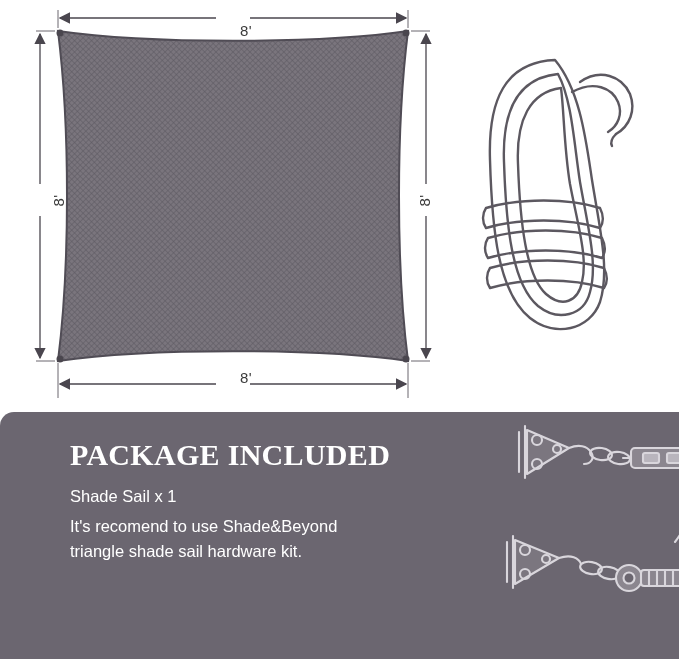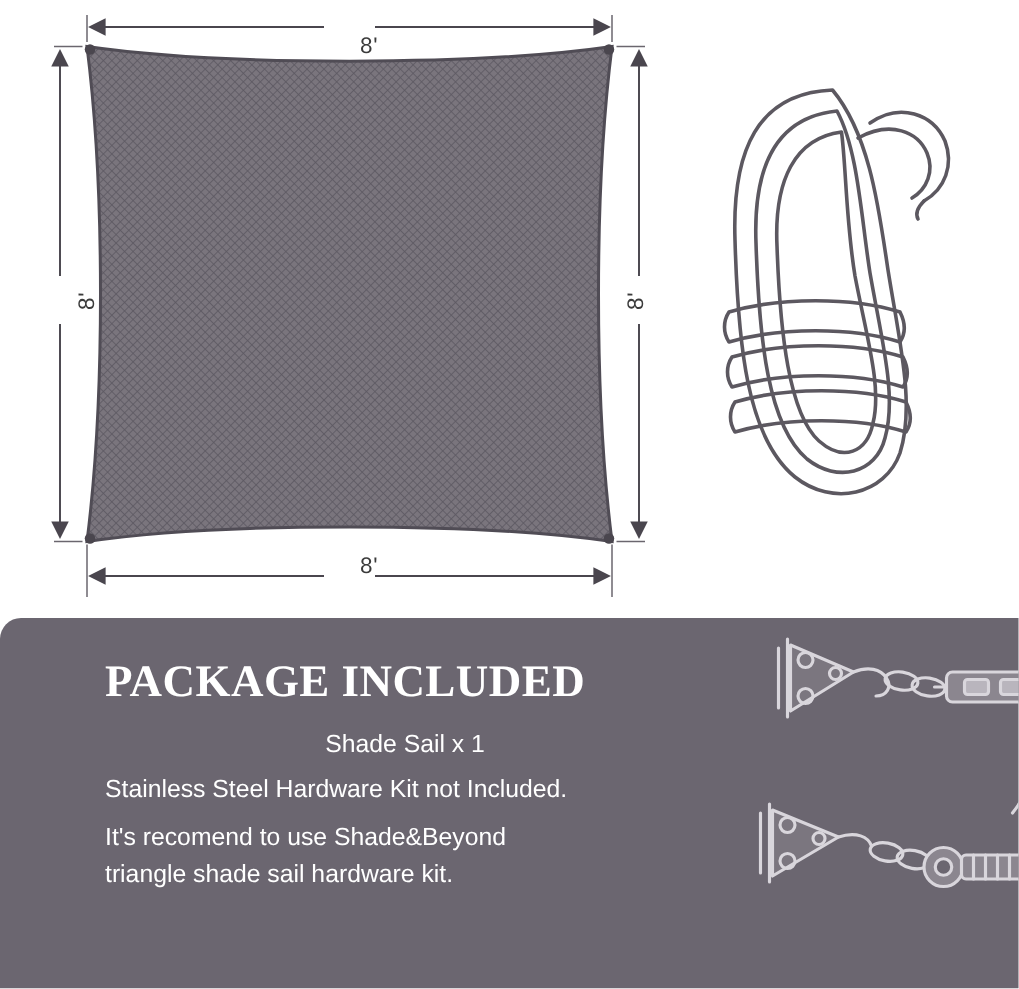--- a/index.html
+++ b/index.html
@@ -112,21 +112,20 @@
   .pkg-line {
     font-family: "Liberation Sans", sans-serif;
     font-size: 16.5px;
     color: #ffffff;
     line-height: 1.52;
     margin-bottom: 7px;
     white-space: pre-line;
   }
   .pkg-line.tight {
     margin-bottom: 5px;
-    text-align: center;
   }
 
   #turnbuckle-figure {
     position: absolute;
     right: 14px;
     top: 10px;
     width: 290px;
     height: 230px;
   }
 
@@ -226,21 +225,20 @@
     </div>
   </div>
 
   <div id="package-panel">
     <div id="panel-inner">
 
       <div id="package-title">PACKAGE INCLUDED</div>
 
       <div id="package-lines">
         <div class="pkg-line tight">Shade Sail x 1</div>
-        <div class="pkg-line">Stainless Steel Hardware Kit not Included.</div>
         <div class="pkg-line">It's recomend to use Shade&amp;Beyond
 triangle shade sail hardware kit.</div>
       </div>
 
       <div id="turnbuckle-figure">
         <svg width="290" height="230" viewBox="0 0 290 230" aria-hidden="true">
           <g fill="none" stroke="#d9d6dc" stroke-width="2.1" stroke-linecap="round" stroke-linejoin="round">
 
             <path d="M108 8 L150 26 L108 52 Z" fill="#7b767f"></path>
             <circle cx="118" cy="18" r="5"></circle>

